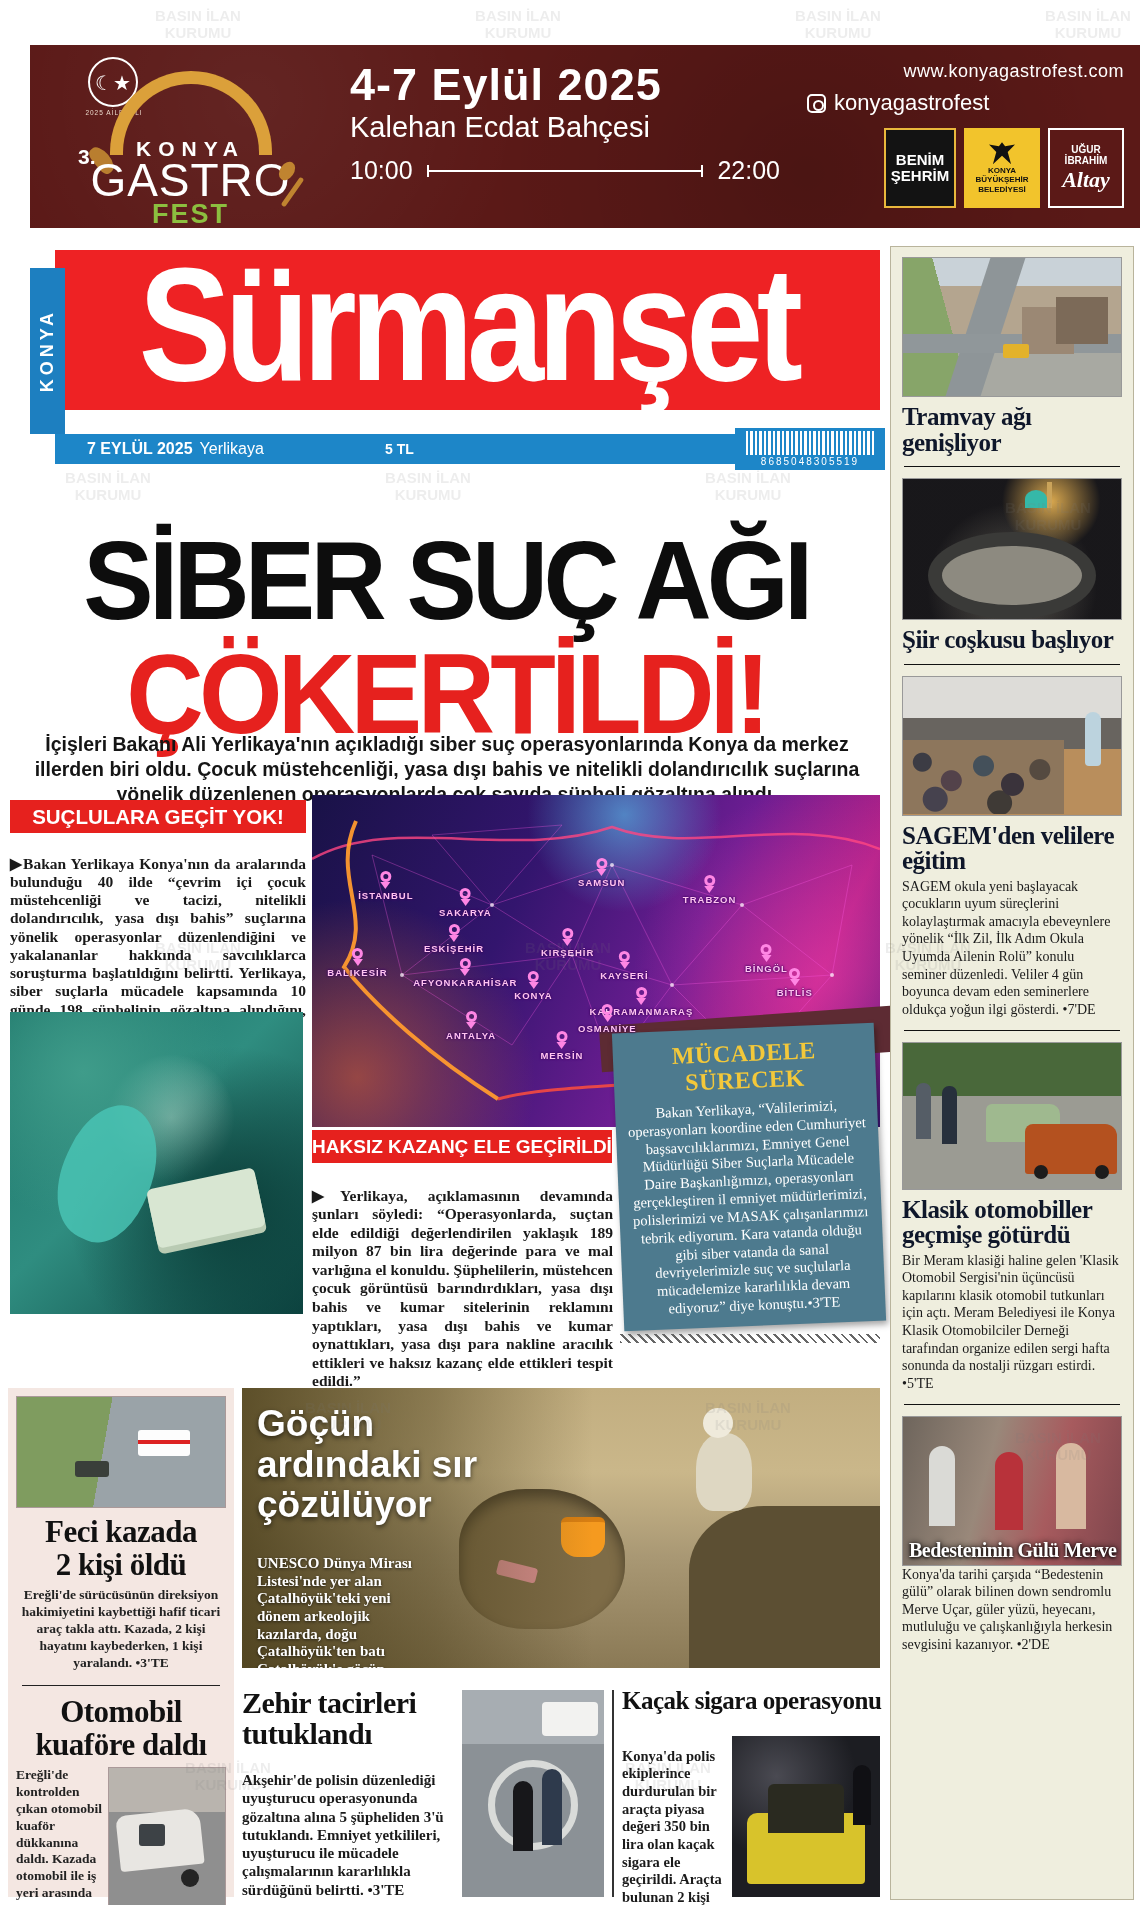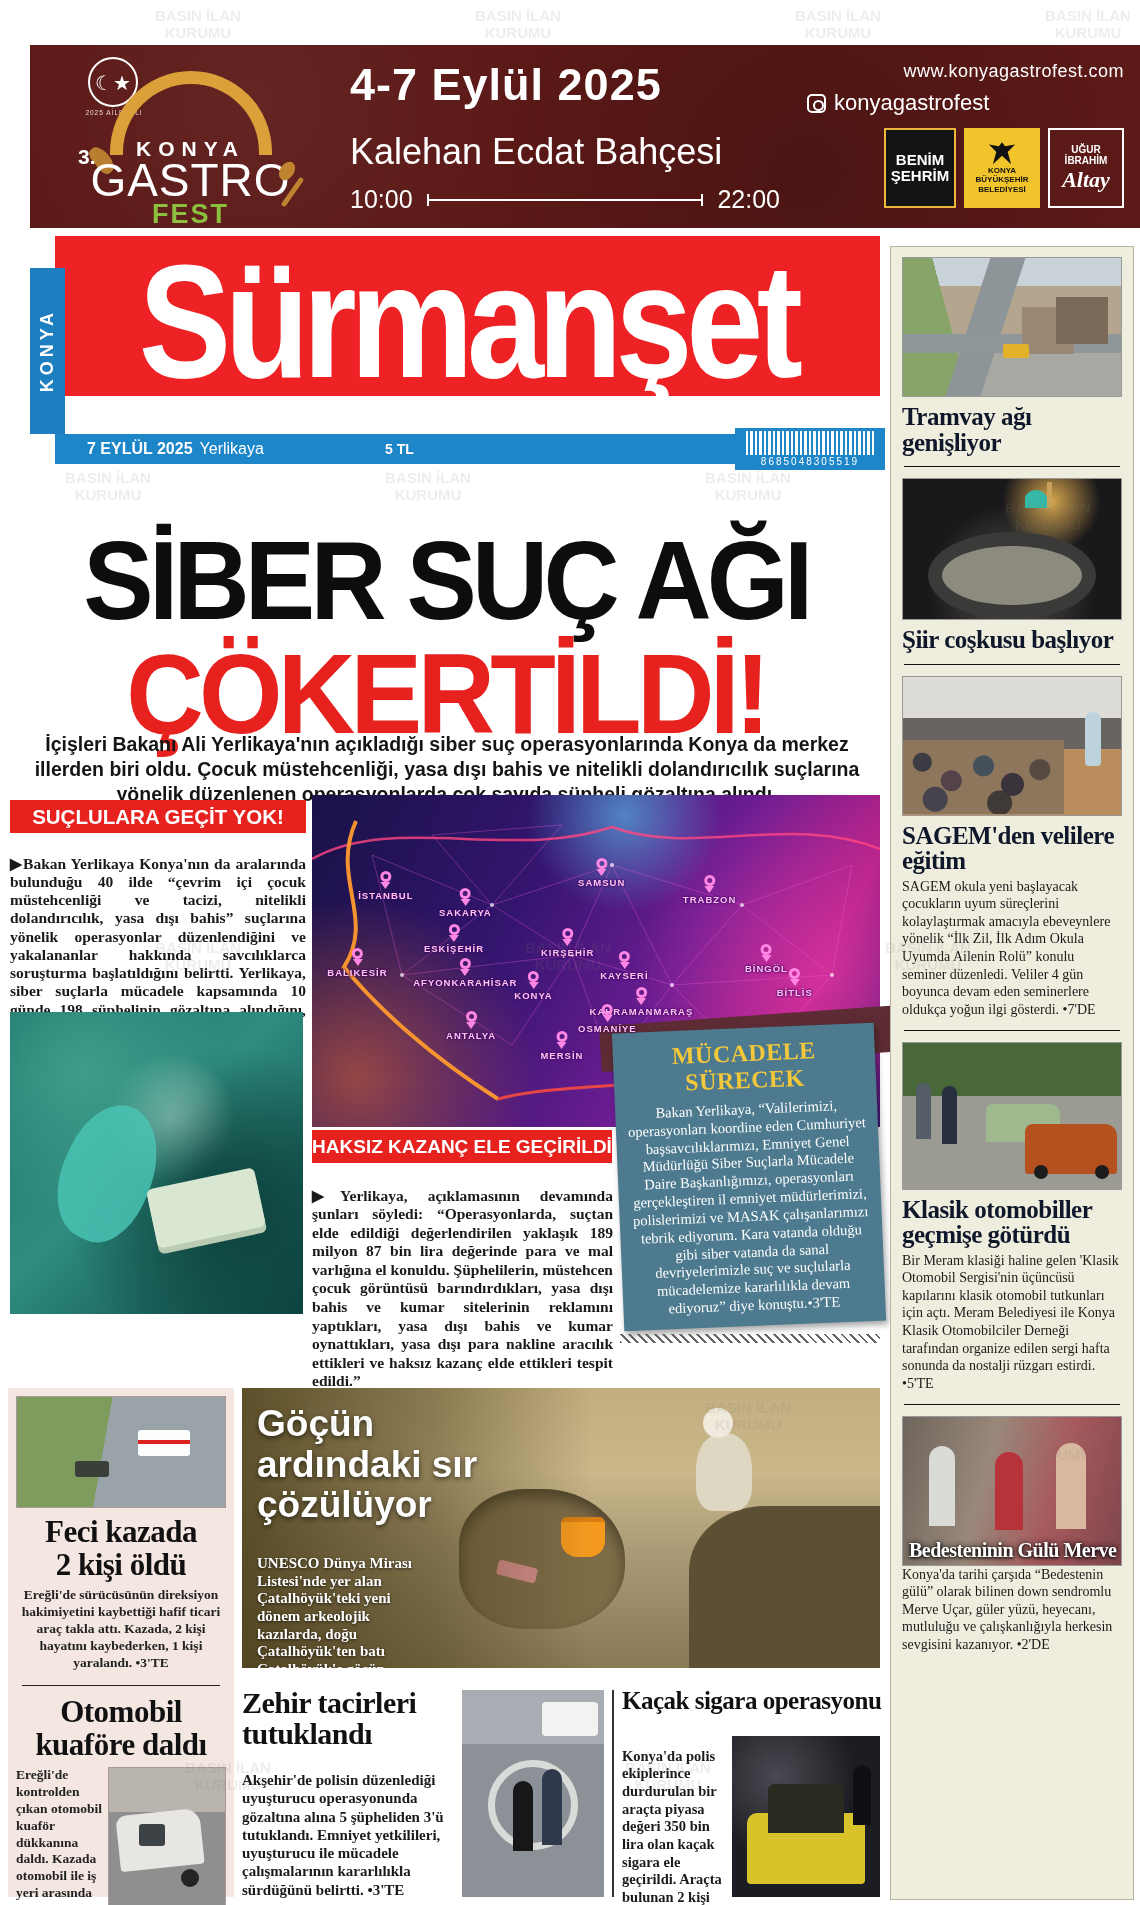--- a/index.html
+++ b/index.html
@@ -30,21 +30,21 @@
   .gf-gastro{position:absolute;left:0;top:104px;width:265px;text-align:center;font-size:46px;
           font-weight:normal;letter-spacing:1px;}
   .spoon-bowl{position:absolute;left:222px;top:112px;width:14px;height:20px;background:#c08430;
           border-radius:50%;transform:rotate(35deg);}
   .spoon-stick{position:absolute;left:232px;top:126px;width:5px;height:34px;background:#c08430;
           transform:rotate(35deg);border-radius:3px;}
   .gf-fest{position:absolute;left:0;top:150px;width:265px;text-align:center;font-size:27px;
           font-weight:bold;color:#8cbf3f;letter-spacing:2px;}
   .gf-center{position:absolute;left:320px;top:14px;width:430px;text-align:left;}
   .gf-dates{font-size:45px;font-weight:600;letter-spacing:1px;}
-  .gf-venue{font-size:36px;margin-top:20px;font-weight:400;}
+  .gf-venue{font-size:29px;margin-top:0;font-weight:400;}
   .gf-times{display:flex;align-items:center;gap:14px;font-size:25px;margin-top:12px;font-weight:300;}
   .tline{flex:1;height:2px;background:#fff;position:relative;}
   .tline:before,.tline:after{content:"";position:absolute;top:-5px;width:2px;height:12px;background:#fff;}
   .tline:before{left:0}.tline:after{right:0}
   .gf-right{position:absolute;right:16px;top:16px;width:335px;}
   .gf-web{font-size:18px;text-align:right;letter-spacing:.5px;}
   .gf-insta{display:flex;justify-content:flex-start;align-items:center;gap:8px;font-size:22px;
           margin-top:8px;margin-left:18px;}
   .ig-icon{width:19px;height:19px;border:2px solid #fff;border-radius:5px;position:relative;display:inline-block;}
   .ig-icon i{position:absolute;left:4px;top:4px;width:7px;height:7px;border:2px solid #fff;border-radius:50%;}
@@ -52,22 +52,22 @@
   .lg{height:80px;display:flex;flex-direction:column;align-items:center;justify-content:center;
       text-align:center;font-weight:bold;}
   .lg-benim{width:72px;background:#131313;border:2px solid #e9b83c;color:#fff;font-size:15px;line-height:1.1;}
   .lg-bld{width:76px;background:#f2c42c;color:#111;font-size:8px;line-height:1.15;padding:2px;}
   .eagle{width:26px;height:22px;background:#111;margin-bottom:2px;
       clip-path:polygon(50% 0,62% 18%,100% 10%,72% 45%,85% 100%,50% 62%,15% 100%,28% 45%,0 10%,38% 18%);}
   .lg-altay{width:76px;background:#5b1917;border:2px solid #fff;color:#fff;font-size:10px;line-height:1.1;}
   .altay-script{font-family:"Liberation Serif",serif;font-style:italic;font-size:22px;margin-top:2px;}
 
   
-  .mast-red{position:absolute;left:55px;top:236px;width:825px;height:160px;background:#ee2224;
-      display:flex;align-items:flex-end;justify-content:center;overflow:visible;}
+  .mast-red{position:absolute;left:55px;top:250px;width:825px;height:160px;background:#ee2224;
+      display:flex;align-items:flex-start;justify-content:center;overflow:visible;}
   .mast-title{color:#fff;font-size:149px;font-weight:bold;letter-spacing:-7px;white-space:nowrap;
       transform:scaleX(.93) scaleY(1.08);line-height:1;}
   .konya-tab{position:absolute;left:30px;top:268px;width:35px;height:166px;background:#1d7fc0;
       display:flex;align-items:center;justify-content:center;}
   .konya-tab span{writing-mode:vertical-rl;transform:rotate(180deg);color:#fff;font-weight:bold;
       font-size:18px;letter-spacing:4px;}
   .date-bar{position:absolute;left:55px;top:434px;width:825px;height:30px;background:#1d86c8;
       color:#fff;font-size:16px;display:flex;align-items:center;padding-left:32px;}
   .date-bar b{font-weight:bold;}
   .date-bar .day{margin-left:7px;font-weight:500;}

